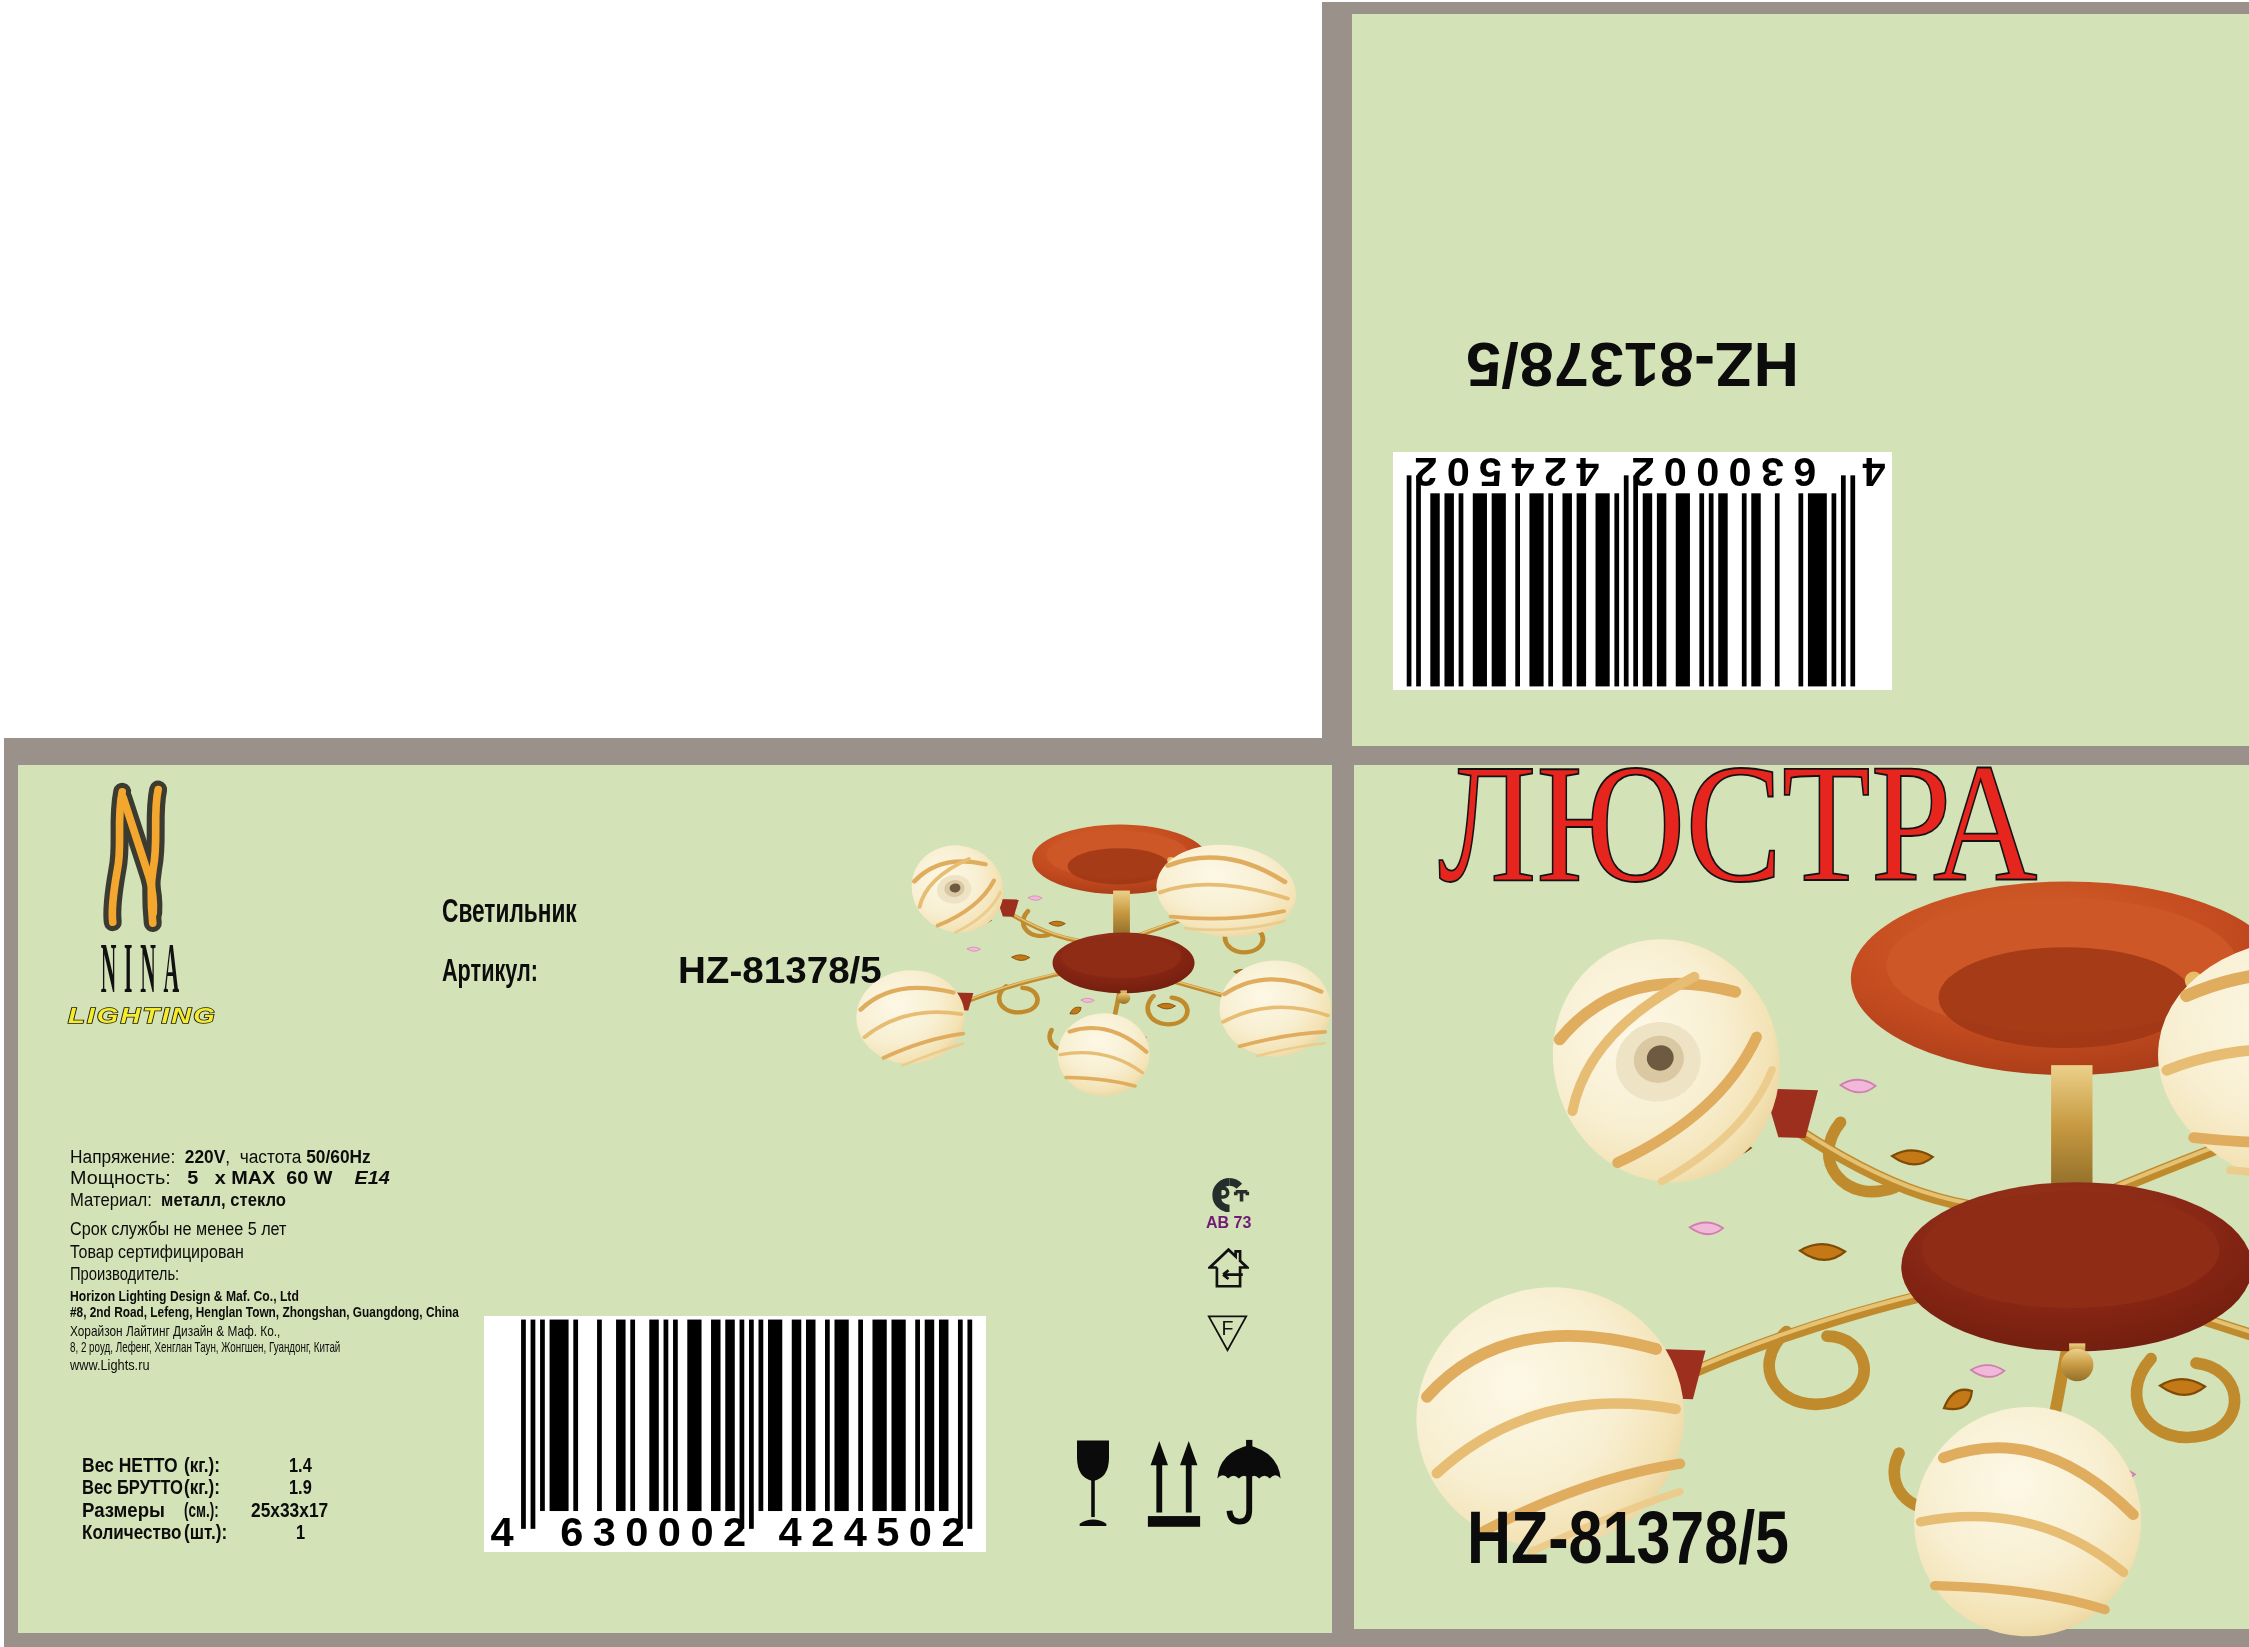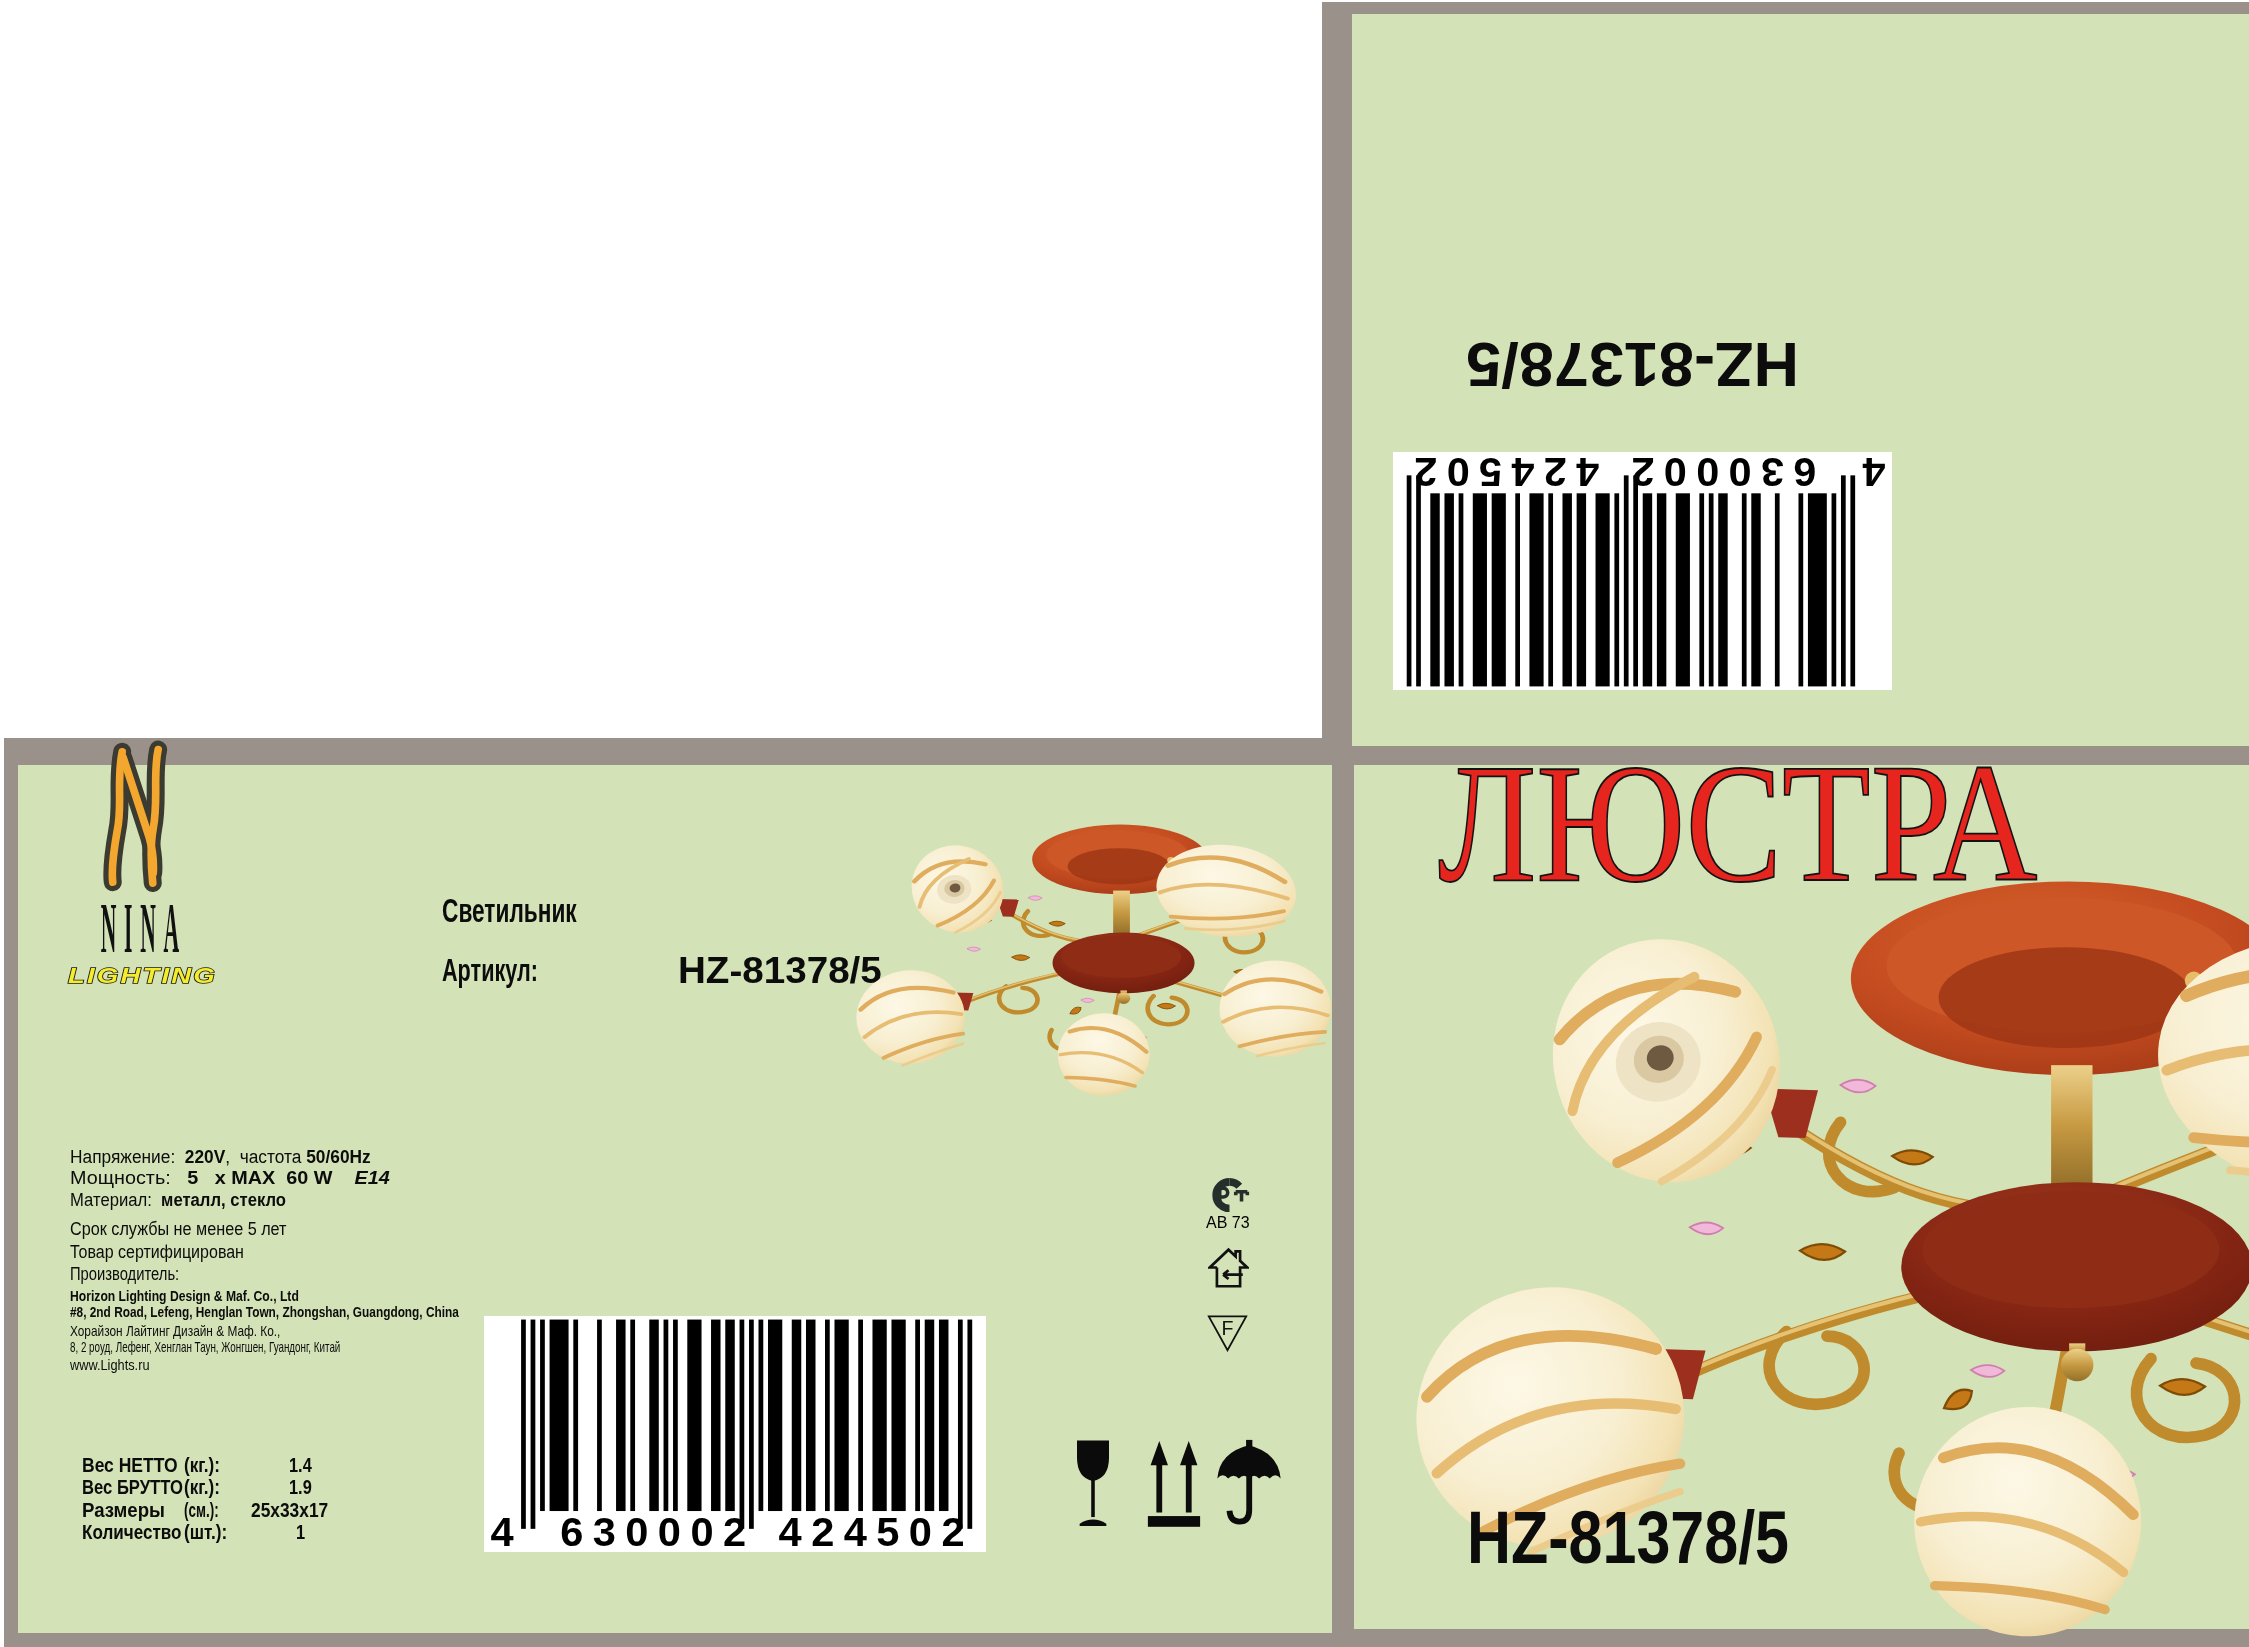--- a/index.html
+++ b/index.html
@@ -67,21 +67,21 @@
         <text x="554" y="516">2</text>
         <text x="677" y="516">4</text>
         <text x="749" y="516">2</text>
         <text x="821" y="516">4</text>
         <text x="893" y="516">5</text>
         <text x="965" y="516">0</text>
         <text x="1037" y="516">2</text>
       </g>
 </svg></div>
 
-<div class="abs" style="left:66px;top:738px;width:156px;height:247px;"><svg width="156" height="247" viewBox="0 0 347 548">
+<div class="abs" style="left:66px;top:778px;width:156px;height:247px;"><svg width="156" height="247" viewBox="0 0 347 548">
 <g fill="none" stroke-linecap="round">
 <path d="M125,30 C112,95 126,150 114,205 C106,250 101,295 104,320" stroke="#3b3b31" stroke-width="40"></path>
 <path d="M127,42 C146,100 165,160 185,220 C192,245 196,272 194,300" stroke="#3b3b31" stroke-width="40"></path>
 <path d="M205,25 C193,80 206,140 194,200 C186,245 190,292 193,322" stroke="#3b3b31" stroke-width="40"></path>
 <path d="M125,30 C112,95 126,150 114,205 C106,250 101,295 104,320" stroke="#f4a72e" stroke-width="17"></path>
 <path d="M127,42 C146,100 165,160 185,220 C192,245 196,272 194,300" stroke="#f4a72e" stroke-width="17"></path>
 <path d="M205,25 C193,80 206,140 194,200 C186,245 190,292 193,322" stroke="#f4a72e" stroke-width="17"></path>
 </g>
 <g font-family="Liberation Serif, serif" font-weight="bold" fill="#111111">
 <text x="173" y="476" font-size="155" text-anchor="middle" transform="translate(173,476) scale(0.31,1.04) translate(-173,-476)" letter-spacing="55">NINA</text>
@@ -122,21 +122,21 @@
 <div class="abs" style="left:1209px;top:1178px;width:41px;height:34px;">
 <svg width="41" height="34" viewBox="0 0 92 75">
 <g fill="none" stroke="#262e2b">
 <path d="M46,8 A30,30 0 1 0 46,68" stroke-width="17"></path>
 <path d="M46,8 A30,30 0 0 1 68,18" stroke-width="17"></path>
 <path d="M24,58 L24,22 L32,22 A10,10 0 0 1 32,42 L24,42" stroke-width="8" stroke-linecap="round"></path>
 <path d="M60,30 L86,30 M60,30 L60,38 M86,30 L86,38 M73,30 L73,52" stroke-width="8"></path>
 </g>
     </svg></div>
 
-<div class="abs" style="left:1206px;top:1214px;font-size:16px;font-weight:normal;color:#000000;">АВ 73</div>
+<div class="abs" style="left:1206px;top:1214px;font-size:16px;font-weight:bold;color:#701a75;">АВ 73</div>
 
 <div class="abs" style="left:1208px;top:1247px;width:41px;height:41px;">
 <svg width="41" height="41" viewBox="0 0 92 92">
 <g fill="none" stroke="#111" stroke-width="6" stroke-linejoin="miter">
 <path d="M20,46 L4,46 L46,6 L62,21 L62,10 L72,10 L72,31 L88,46 L72,46 L72,88 L20,88 L20,46"></path>
 <path d="M78,62 L34,62 M34,62 L46,52 M34,62 L46,72"></path>
 </g>
     </svg></div>
 
 <div class="abs" style="left:1207px;top:1315px;width:41px;height:37px;">

